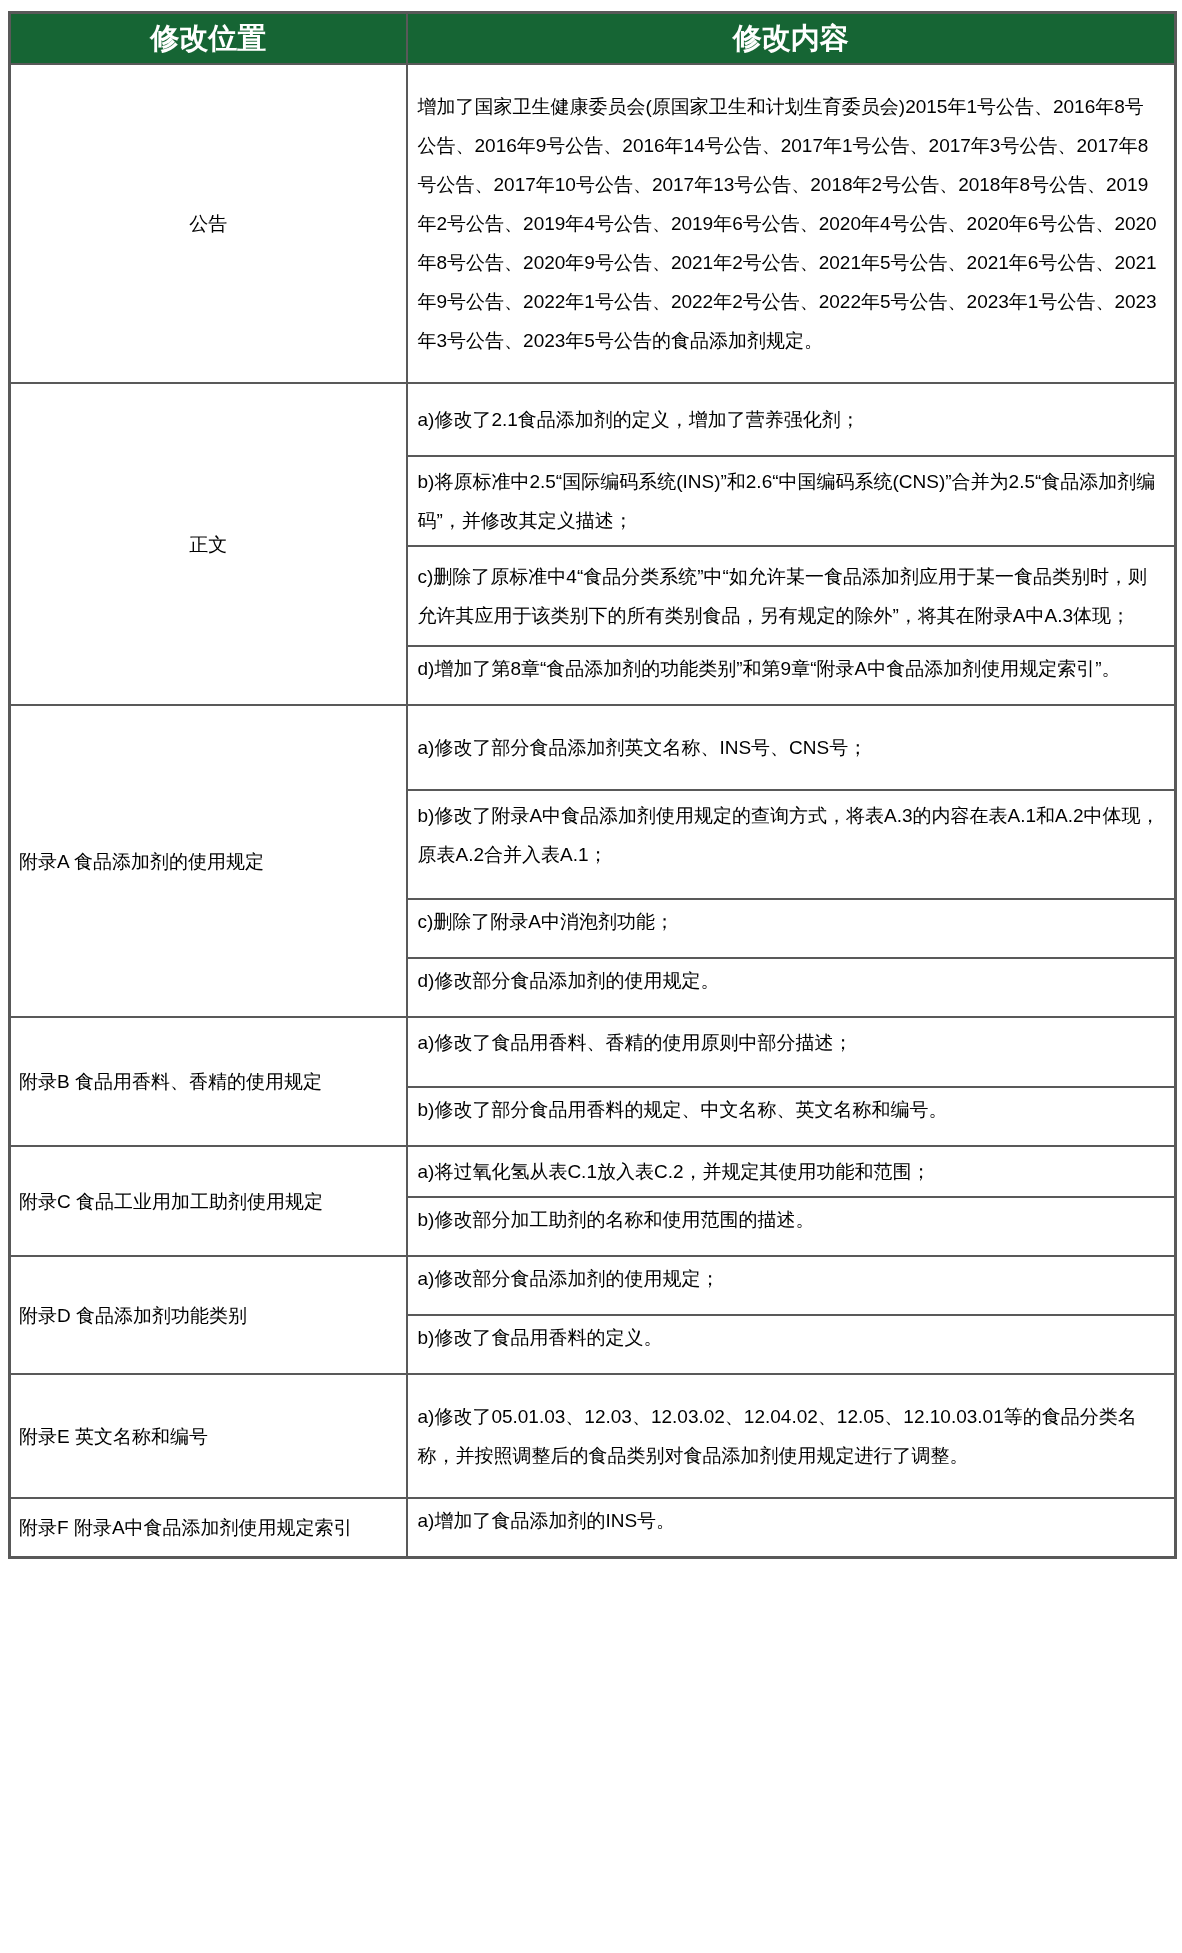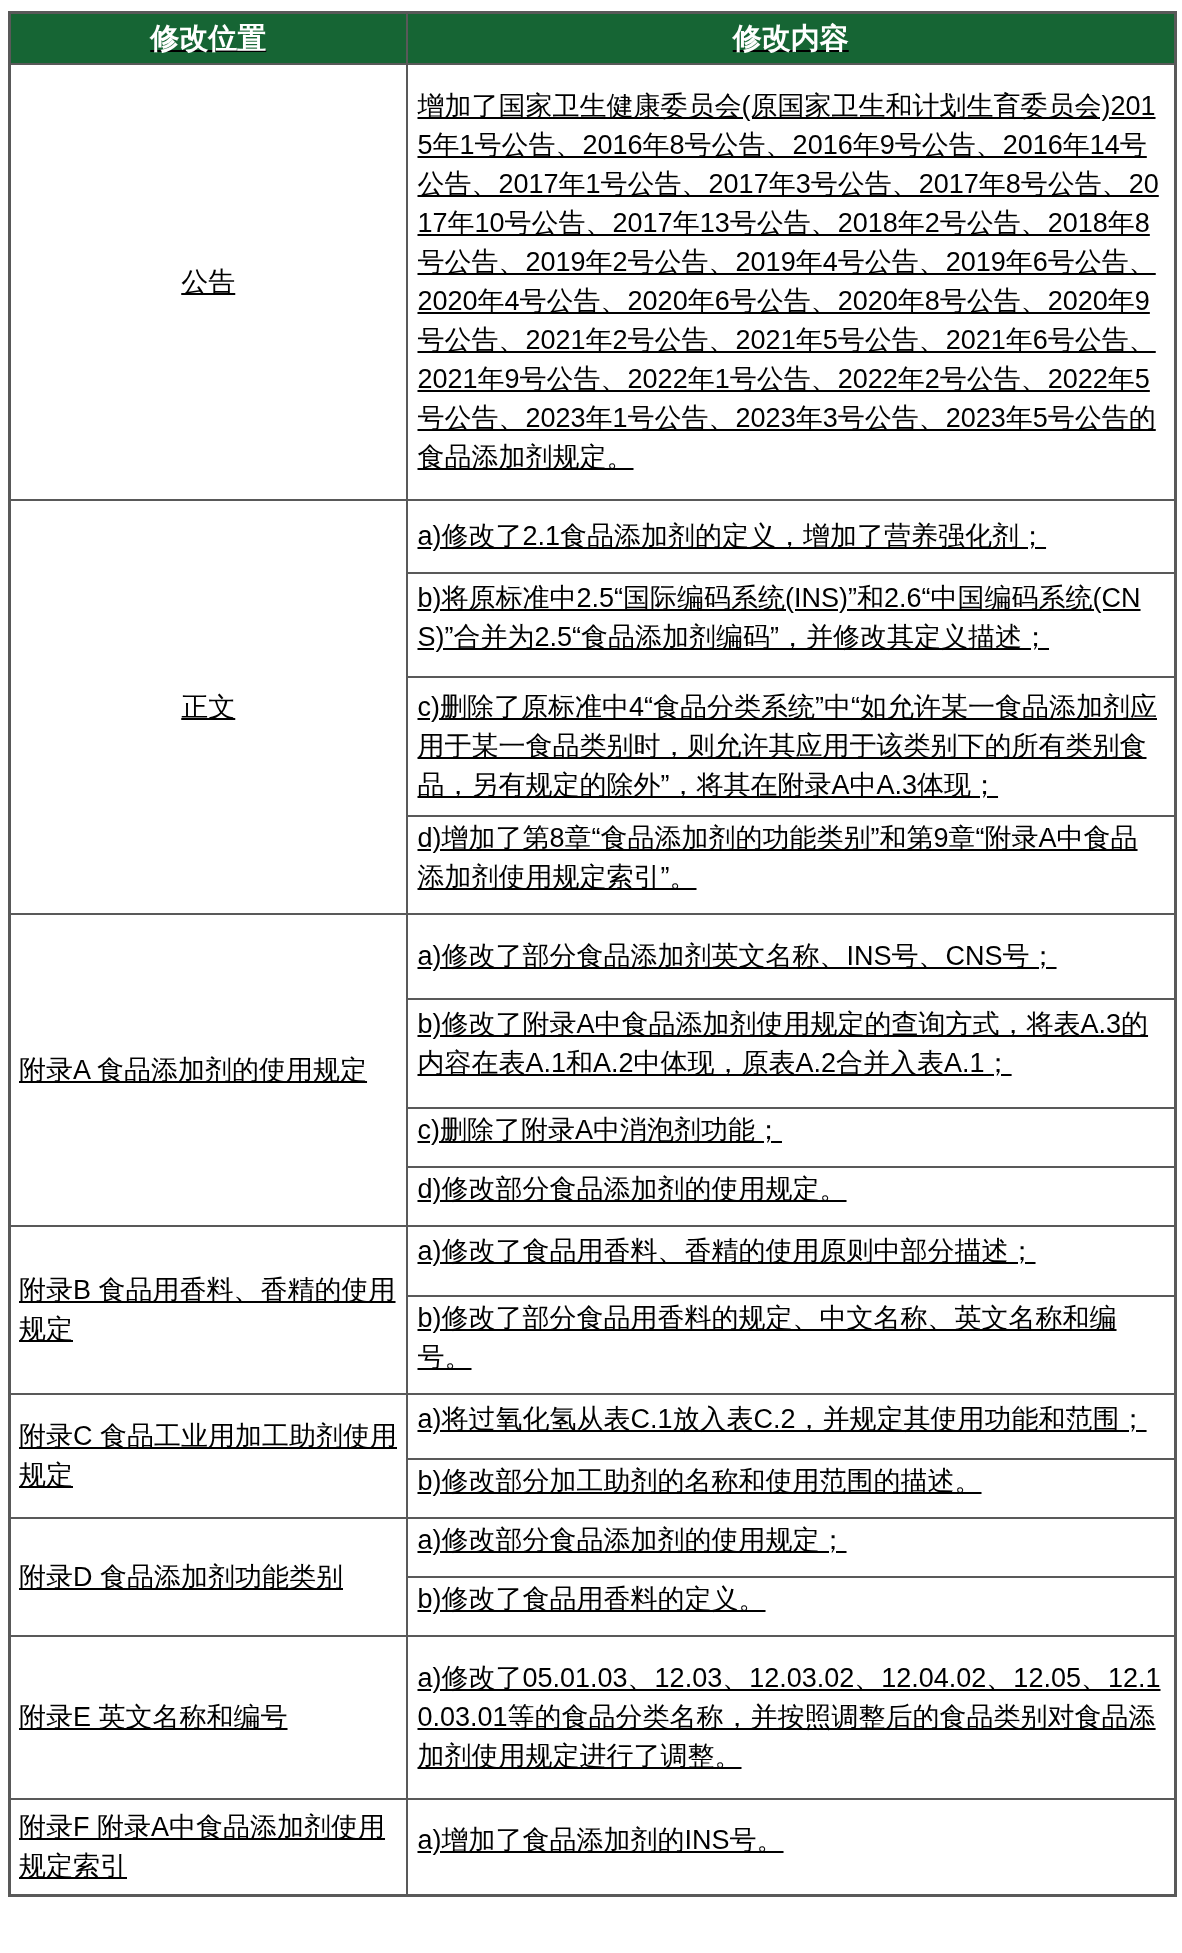--- a/index.html
+++ b/index.html
@@ -6,21 +6,20 @@
     margin: 0;
     padding: 0;
     background: #ffffff;
     font-family: "Liberation Sans", "DejaVu Sans", sans-serif;
     color: #000000;
   }
   .page {
     width: 1182px;
     box-sizing: border-box;
     padding: 11px 8px 12px 8px;
-    text-decoration: underline;
   }
   table.rev {
     border-collapse: collapse;
     table-layout: fixed;
     width: 1166px;
     border: 3px solid #595959;
   }
   col.c-loc   { width: 397px; }
   col.c-body  { width: 769px; }
   th {
@@ -29,34 +28,34 @@
     font-size: 29px;
     font-weight: bold;
     height: 45px;
     padding: 2px 4px;
     border: 2px solid #595959;
     text-align: center;
     vertical-align: middle;
   }
   td {
     border: 2px solid #595959;
-    font-size: 27px;
+    font-size: 19px;
     line-height: 39px;
     vertical-align: middle;
     word-break: break-all;
   }
   td.loc {
     padding: 8px 8px;
     text-align: left;
   }
   td.loc.center { text-align: center; }
   td.content { padding: 5px 12px 5px 10px; text-align: left; }
   
   td.p0 { padding-top: 2px;  padding-bottom: 16px;  }
-  td.p1 { padding-top: 5px;  padding-bottom: 19px;  }
+  td.p1 { padding-top: 5px;  padding-bottom: 5px;  }
   td.p2 { padding-top: 10px; padding-bottom: 10px; border-radius: 18px; }
   td.p3 { padding-top: 16px; padding-bottom: 16px; border-radius: 30px; }
   td.p4 { padding-top: 22px; padding-bottom: 22px; }
   td.p5 { padding-bottom: 24px; }
 </style>
 </head>
 <body>
 
 <div class="page">
   <table class="rev">

